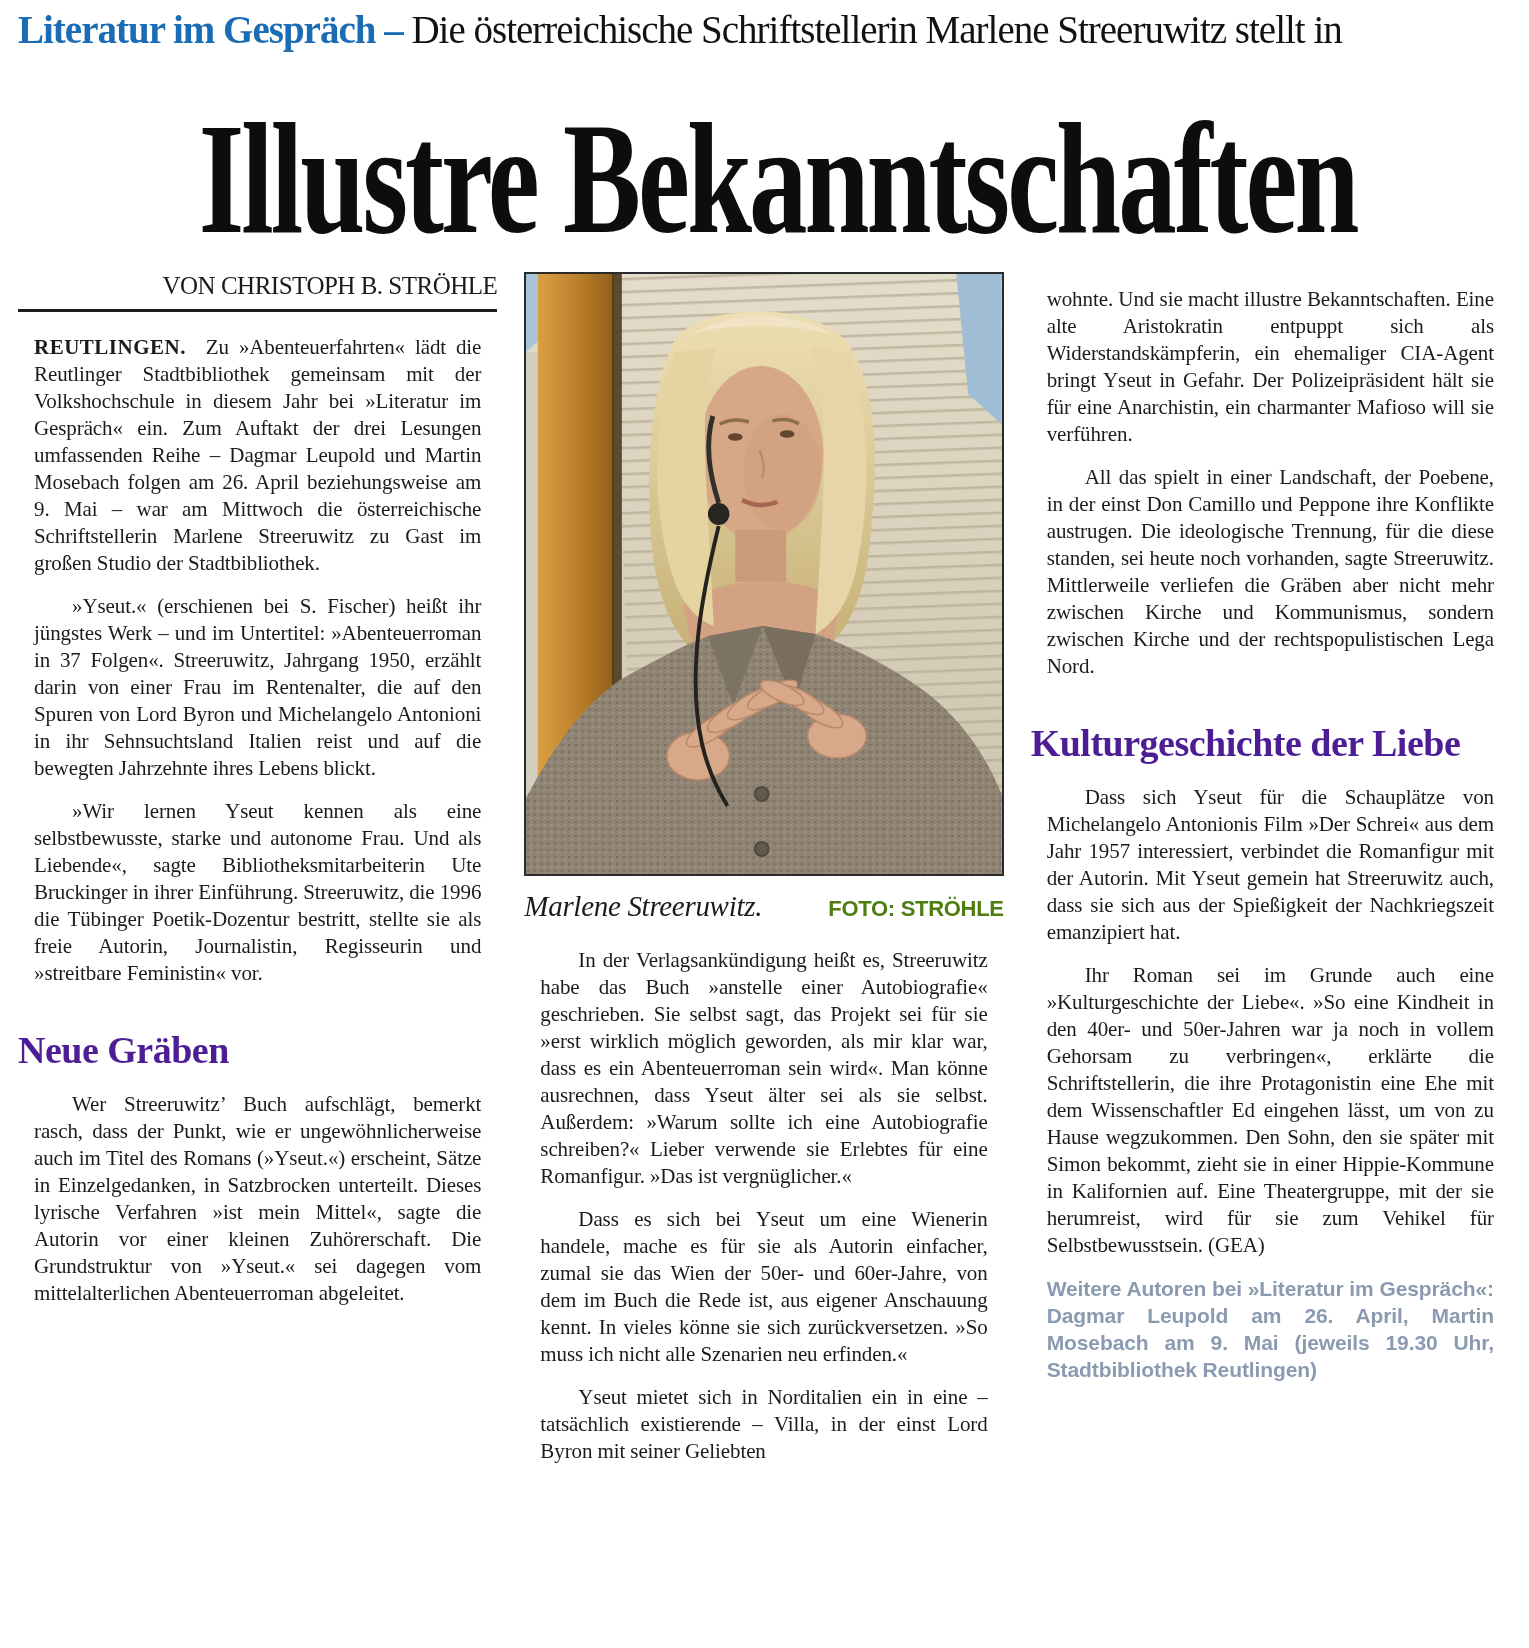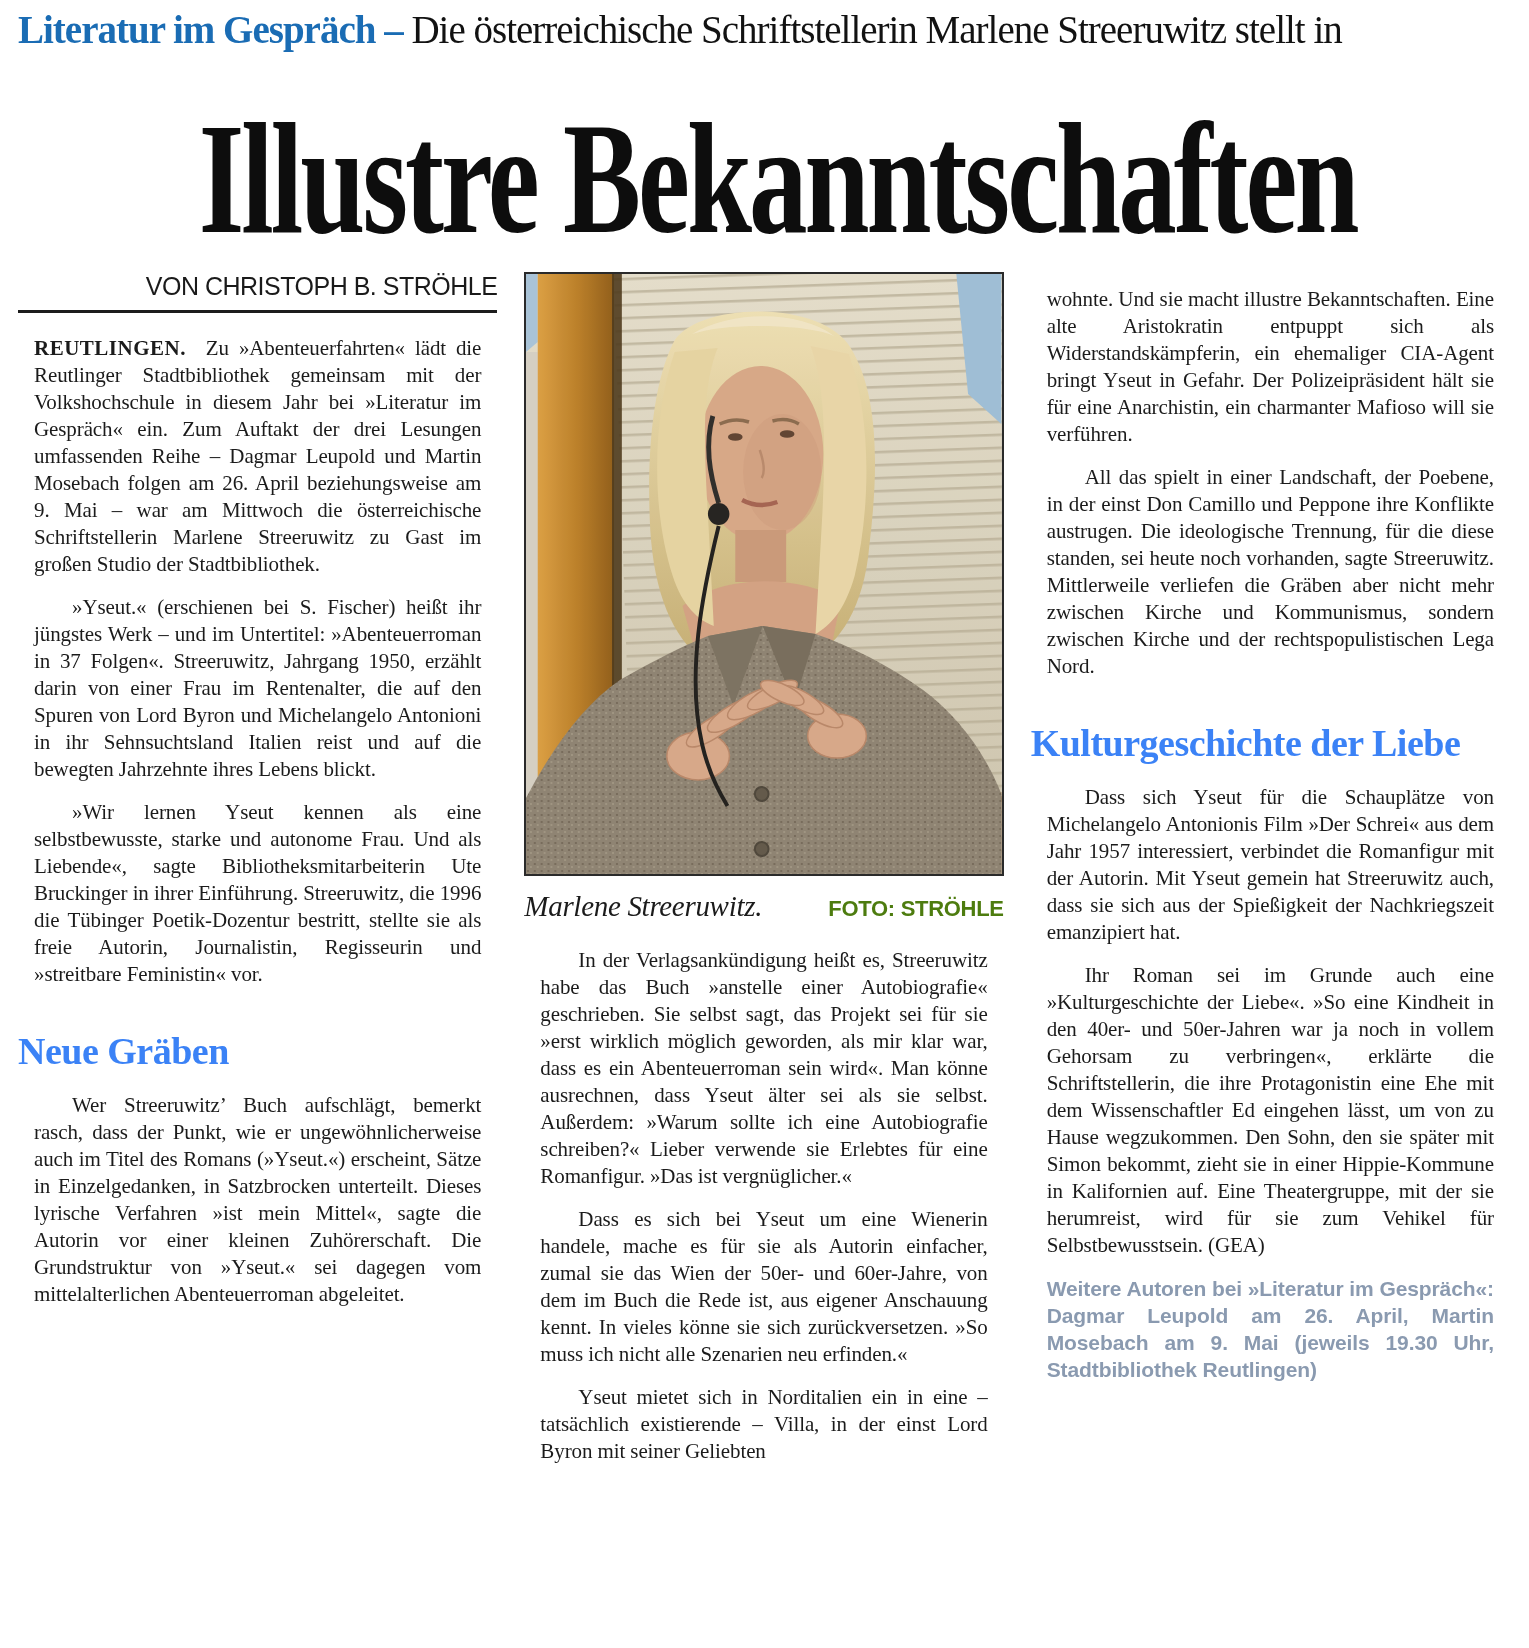--- a/index.html
+++ b/index.html
@@ -45,32 +45,32 @@
     font-size:21px;line-height:27px;
     text-align:justify;
     letter-spacing:-0.1px;
   }
   .col p.indent{text-indent:38px;}
   .lead{font-weight:bold;letter-spacing:.5px;font-family:Liberation Serif, serif;}
 
   .byline-row{
     margin-top:2px;
     text-align:right;
-    font-family:Liberation Sans, sans-serif;
+    font-family:Liberation Serif, serif;
     font-size:25px;letter-spacing:-.5px;
     color:#1a1a1a;
     padding-bottom:9px;
     border-bottom:3px solid #1c1c1c;
     margin-bottom:22px;
   }
 
   .subhead{
     margin:42px 0 20px 0;
     font-size:38px;line-height:42px;
-    font-weight:bold;color:#3b82f6;
+    font-weight:bold;color:#4c1d95;
     letter-spacing:-.5px;
     font-family:"Liberation Serif",serif;
   }
 
   
   .photo{
     margin-top:2px;
     border:2px solid #2a2a2a;
     height:600px;overflow:hidden;background:#d6d0bf;
   }

